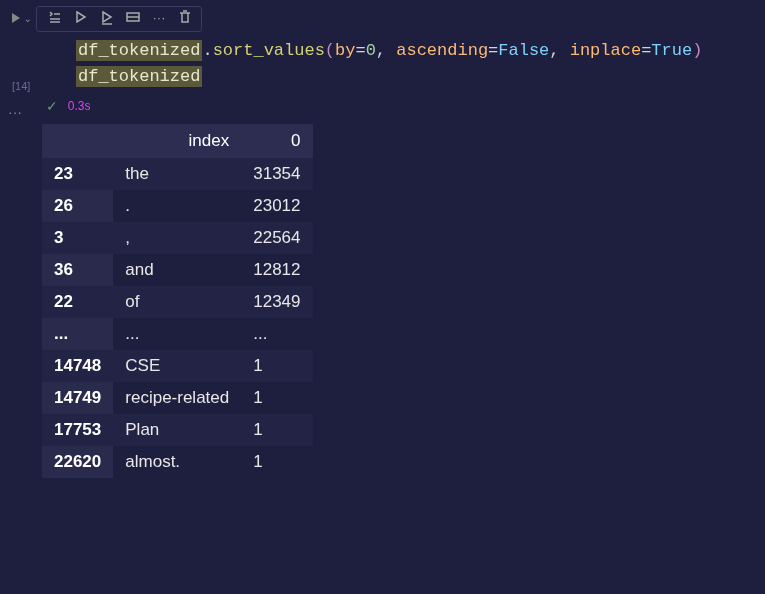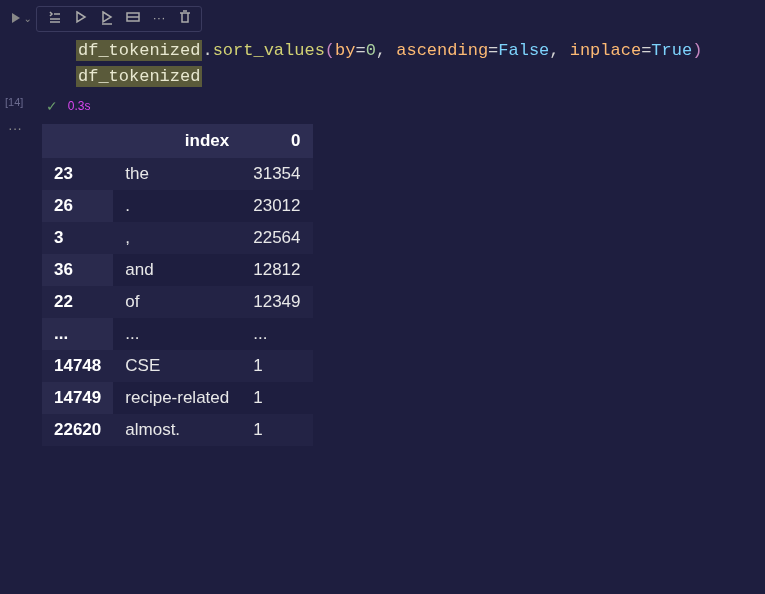--- a/index.html
+++ b/index.html
@@ -41,23 +41,23 @@
       border-bottom: 5px solid transparent;
       margin-right: 2px;
     }
     .chevron {
       font-size: 10px;
       color: #888;
     }
     .exec-count {
       color: #6b6b8f;
       font-size: 11px;
-      margin-top: 68px;
+      margin-top: 52px;
       text-align: left;
-      padding-left: 5px;
+      padding-left: 12px;
     }
     .ellipsis-gutter {
       color: #888;
       font-size: 14px;
       margin-top: 12px;
       text-align: left;
       padding-left: 8px;
     }
     .main {
       flex: 1;
@@ -126,21 +126,21 @@
     }
     .output-table {
       margin-left: 6px;
       border-collapse: collapse;
       font-size: 17px;
     }
     .output-table th {
       background: #2d2d52;
       padding: 7px 12px;
       text-align: right;
-      font-weight: 700;
+      font-weight: 400;
       color: #ffffff;
     }
     .output-table th:first-child {
       background: #2d2d52;
       min-width: 70px;
     }
     .output-table td {
       padding: 6px 12px;
       text-align: left;
       color: #e8e8e8;
@@ -285,20 +285,25 @@
             <td class="row-idx">14748</td>
             <td class="col-index">CSE</td>
             <td class="col-0">1</td>
           </tr>
           <tr>
             <td class="row-idx">14749</td>
             <td class="col-index">recipe-related</td>
             <td class="col-0">1</td>
           </tr>
           <tr>
+            <td class="row-idx">17753</td>
+            <td class="col-index">Plan</td>
+            <td class="col-0">1</td>
+          </tr>
+          <tr>
             <td class="row-idx">22620</td>
             <td class="col-index">almost.</td>
             <td class="col-0">1</td>
           </tr>
         </tbody>
     </table>
 
   </div>
 </div>
 

